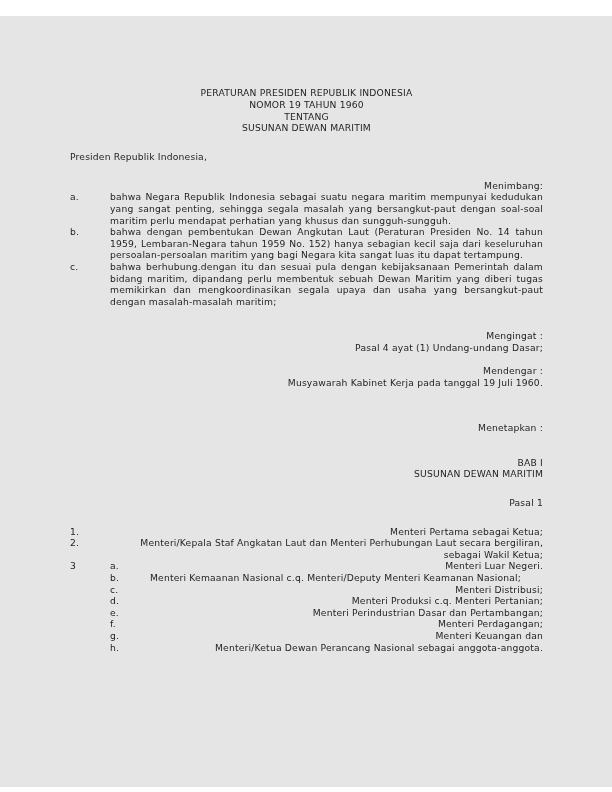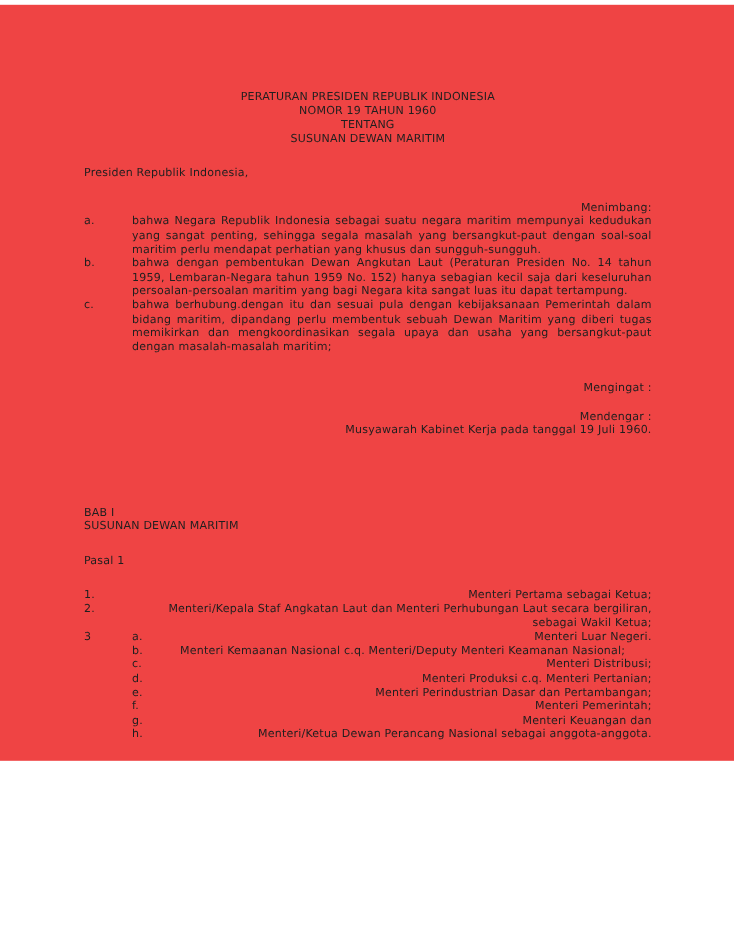--- a/index.html
+++ b/index.html
@@ -11,24 +11,24 @@
     width: 612px;
     height: 792px;
     font-family: "DejaVu Sans", sans-serif;
     color: #1a1a1a;
     position: relative;
     overflow: hidden;
   }
 
   .page {
     position: absolute;
-    left: 0; top: 4px;
+    left: 0; top: 16px;
     width: 612px;
-    height: 630px;
-    background: #ef4444;
+    height: 771px;
+    background: #e5e5e5;
   }
 
   
   .doc {
     position: absolute;
     left: 70px;
     top: 71px;
     width: 473px;     
     font-size: 9.2px;
     line-height: 11.6px;
@@ -78,21 +78,21 @@
 
   
   .row3 {
     display: flex;
     align-items: flex-start;
   }
   .row3 .m1 { flex: 0 0 auto; width: 40px; }
   .row3 .m2 { flex: 0 0 auto; width: 40px; }
   .row3 .body { flex: 1 1 auto; min-width: 0; }
 
-  .heading-ctr { text-align: left; line-height: 11.6px; }
+  .heading-ctr { text-align: right; line-height: 11.6px; }
 </style>
 </head>
 <body>
 
 <div class="page">
   <div class="doc">
 
     <div class="title-block">
       <div>PERATURAN PRESIDEN REPUBLIK INDONESIA</div>
       <div>NOMOR 19 TAHUN 1960</div>
@@ -119,31 +119,33 @@
     </div>
 
     <div class="row">
       <div class="mark">c.</div>
       <div class="body just">bahwa berhubung.dengan itu dan sesuai pula dengan kebijaksanaan Pemerintah dalam bidang maritim, dipandang perlu membentuk sebuah Dewan Maritim yang diberi tugas memikirkan dan mengkoordinasikan segala upaya dan usaha yang bersangkut-paut dengan masalah-masalah maritim;</div>
     </div>
 
     <div class="sp-4"></div>
 
     <div class="left">Mengingat :</div>
+    <div class="left">Pasal 4 ayat (1) Undang-undang Dasar;</div>
 
     <div class="sp-2"></div>
 
     <div class="left">Mendengar :</div>
     <div class="left">Musyawarah Kabinet Kerja pada tanggal 19 Juli 1960.</div>
 
     <div class="sp-3"></div>
 
 
     <div class="sp-3"></div>
 
+    <div class="left">Menetapkan :</div>
 
     <div class="sp-4"></div>
 
     <div class="heading-ctr">BAB I</div>
     <div class="heading-ctr">SUSUNAN DEWAN MARITIM</div>
 
     <div class="sp-3"></div>
 
     <div class="heading-ctr">Pasal 1</div>
 
@@ -181,21 +183,21 @@
       <div class="body left">Menteri Produksi c.q. Menteri Pertanian;</div>
     </div>
 
     <div class="subrow">
       <div class="mark">e.</div>
       <div class="body left">Menteri Perindustrian Dasar dan Pertambangan;</div>
     </div>
 
     <div class="subrow">
       <div class="mark">f.</div>
-      <div class="body left">Menteri Pemerintah;</div>
+      <div class="body left">Menteri Perdagangan;</div>
     </div>
 
     <div class="subrow">
       <div class="mark">g.</div>
       <div class="body left">Menteri Keuangan dan</div>
     </div>
 
     <div class="subrow">
       <div class="mark">h.</div>
       <div class="body left">Menteri/Ketua Dewan Perancang Nasional sebagai anggota-anggota.</div>

